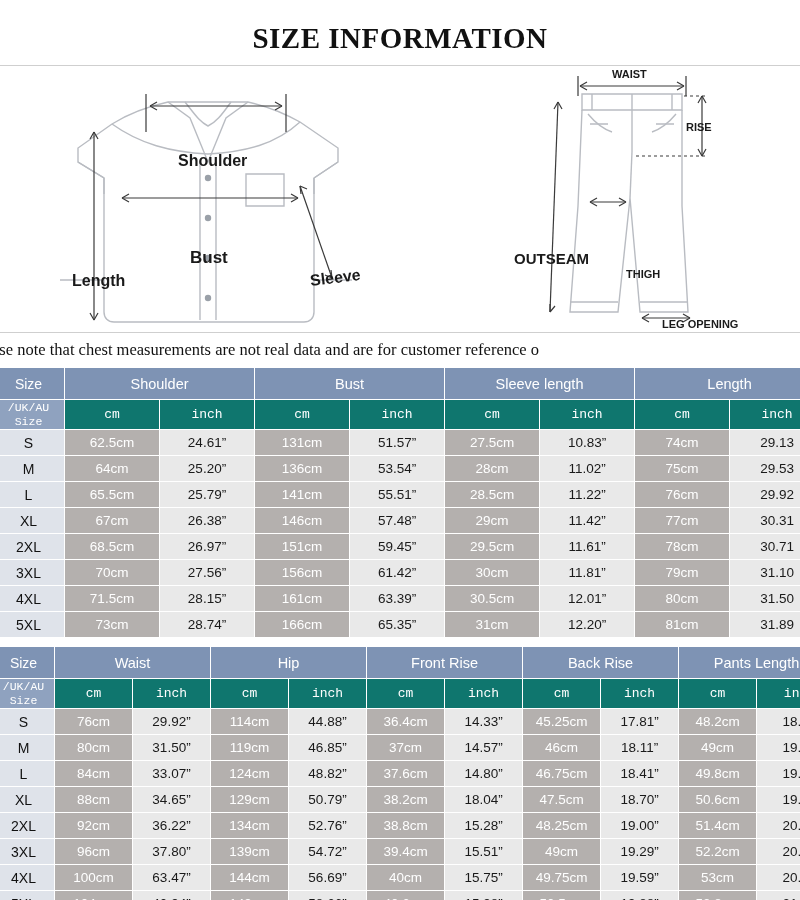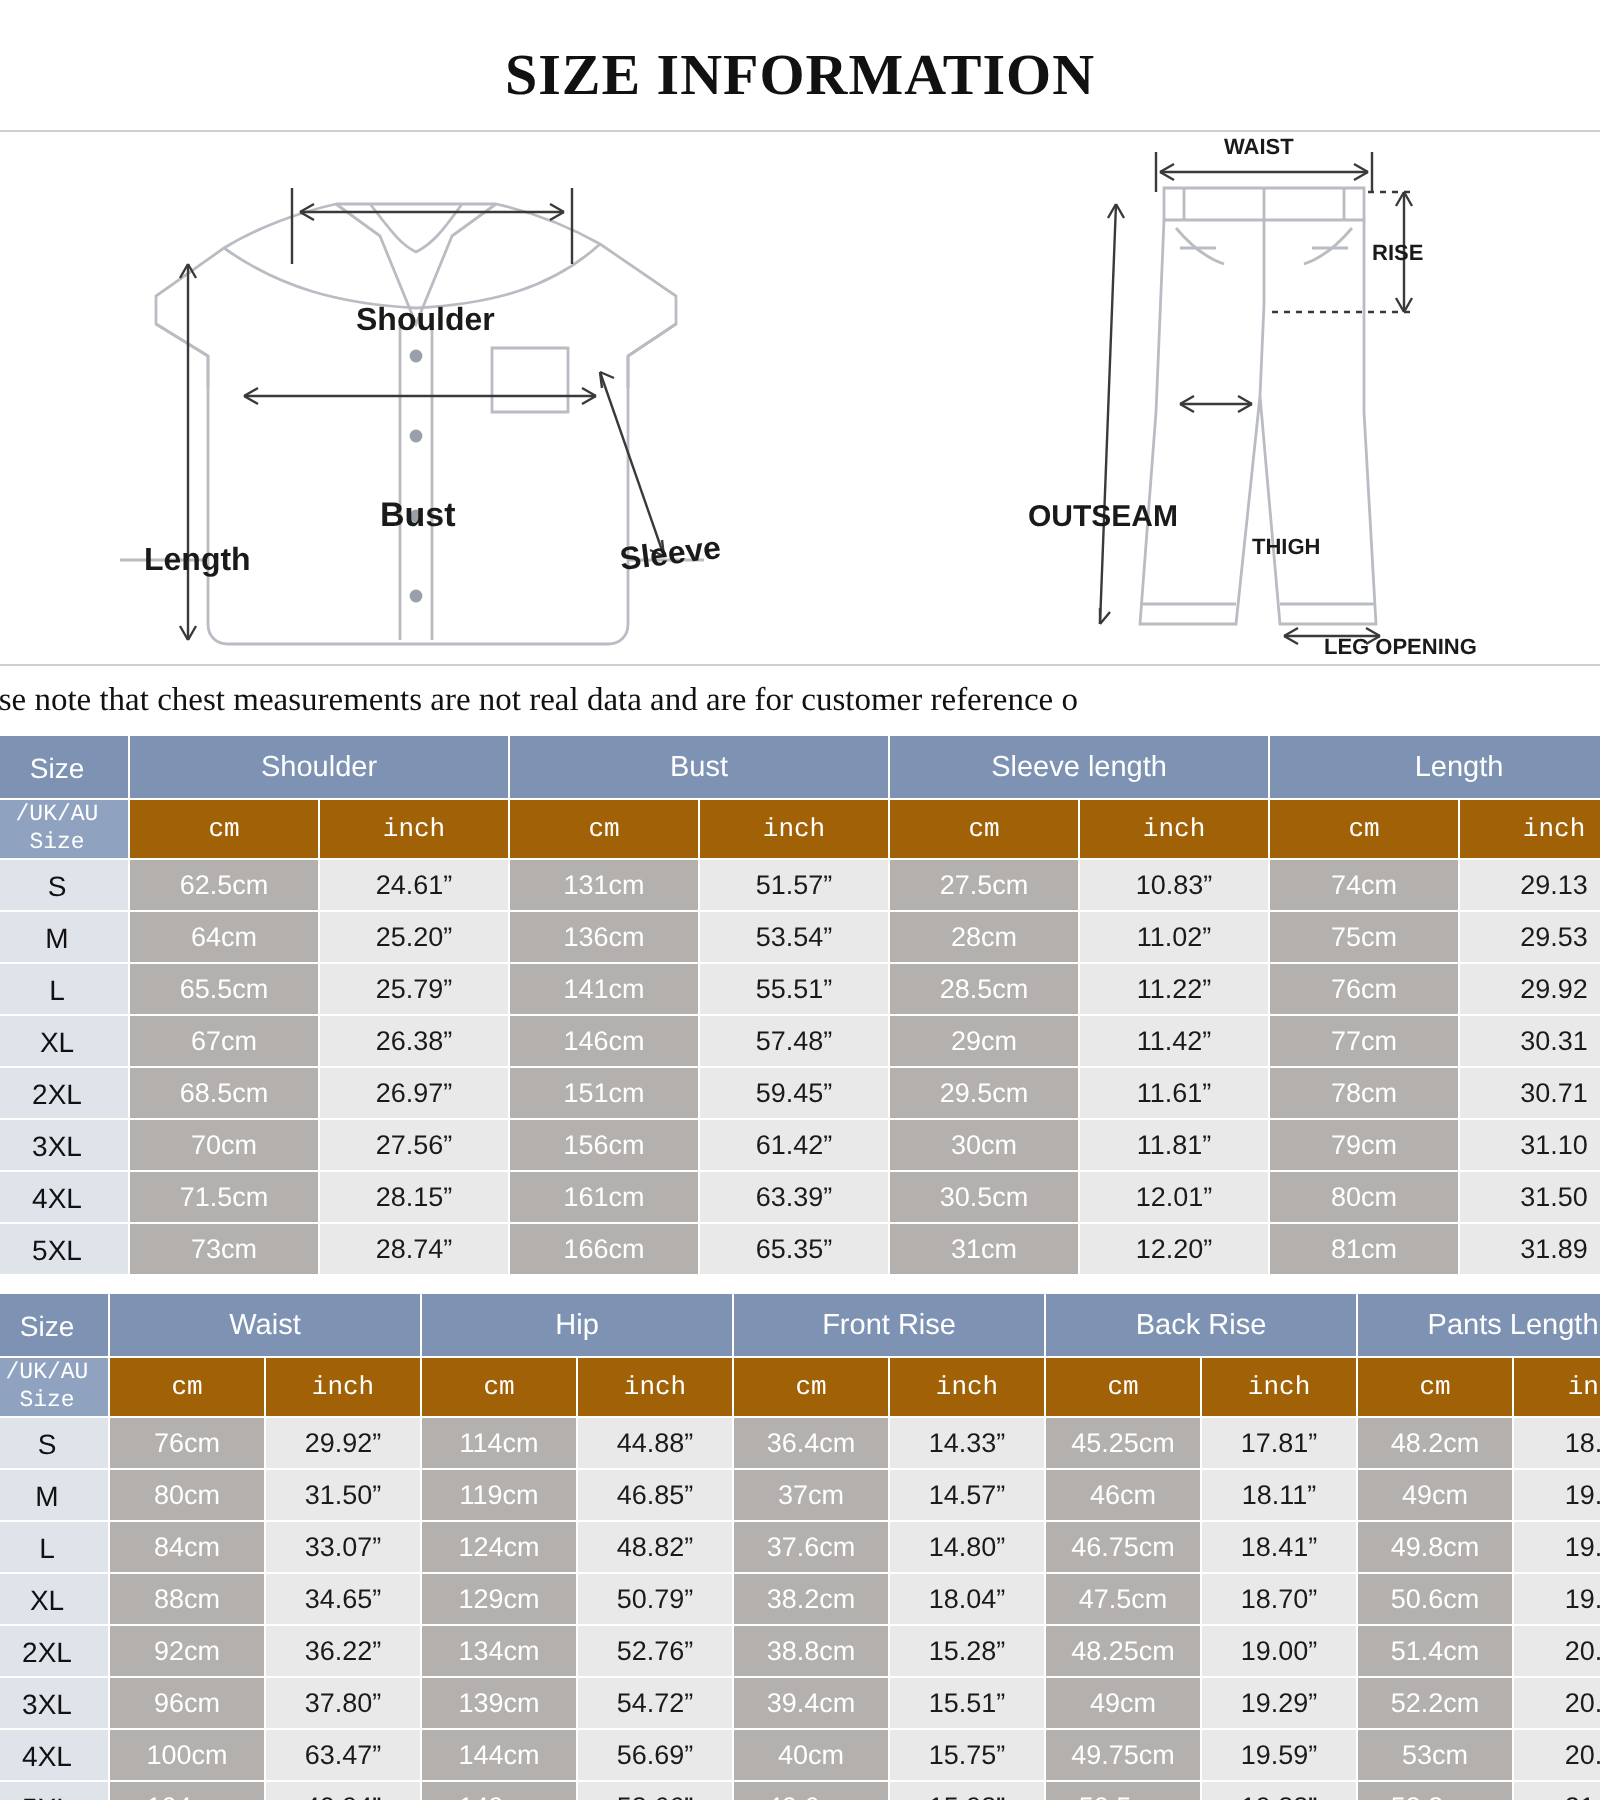--- a/index.html
+++ b/index.html
@@ -78,21 +78,21 @@
     font-weight: normal;
   }
   .hdr-grp {
     background: #7e93b4;
     color: #ffffff;
     font-weight: bold;
     font-size: 14.5px;
     height: 32px;
   }
   .hdr-unit {
-    background: #a16207;
+    background: #0f766e;
     color: #ffffff;
     font-size: 13px;
     height: 30px;
     font-family: "Liberation Mono", monospace;
   }
   .corner-top {
     background: #7e93b4;
     color: #ffffff;
     font-weight: bold;
     font-size: 14px;

